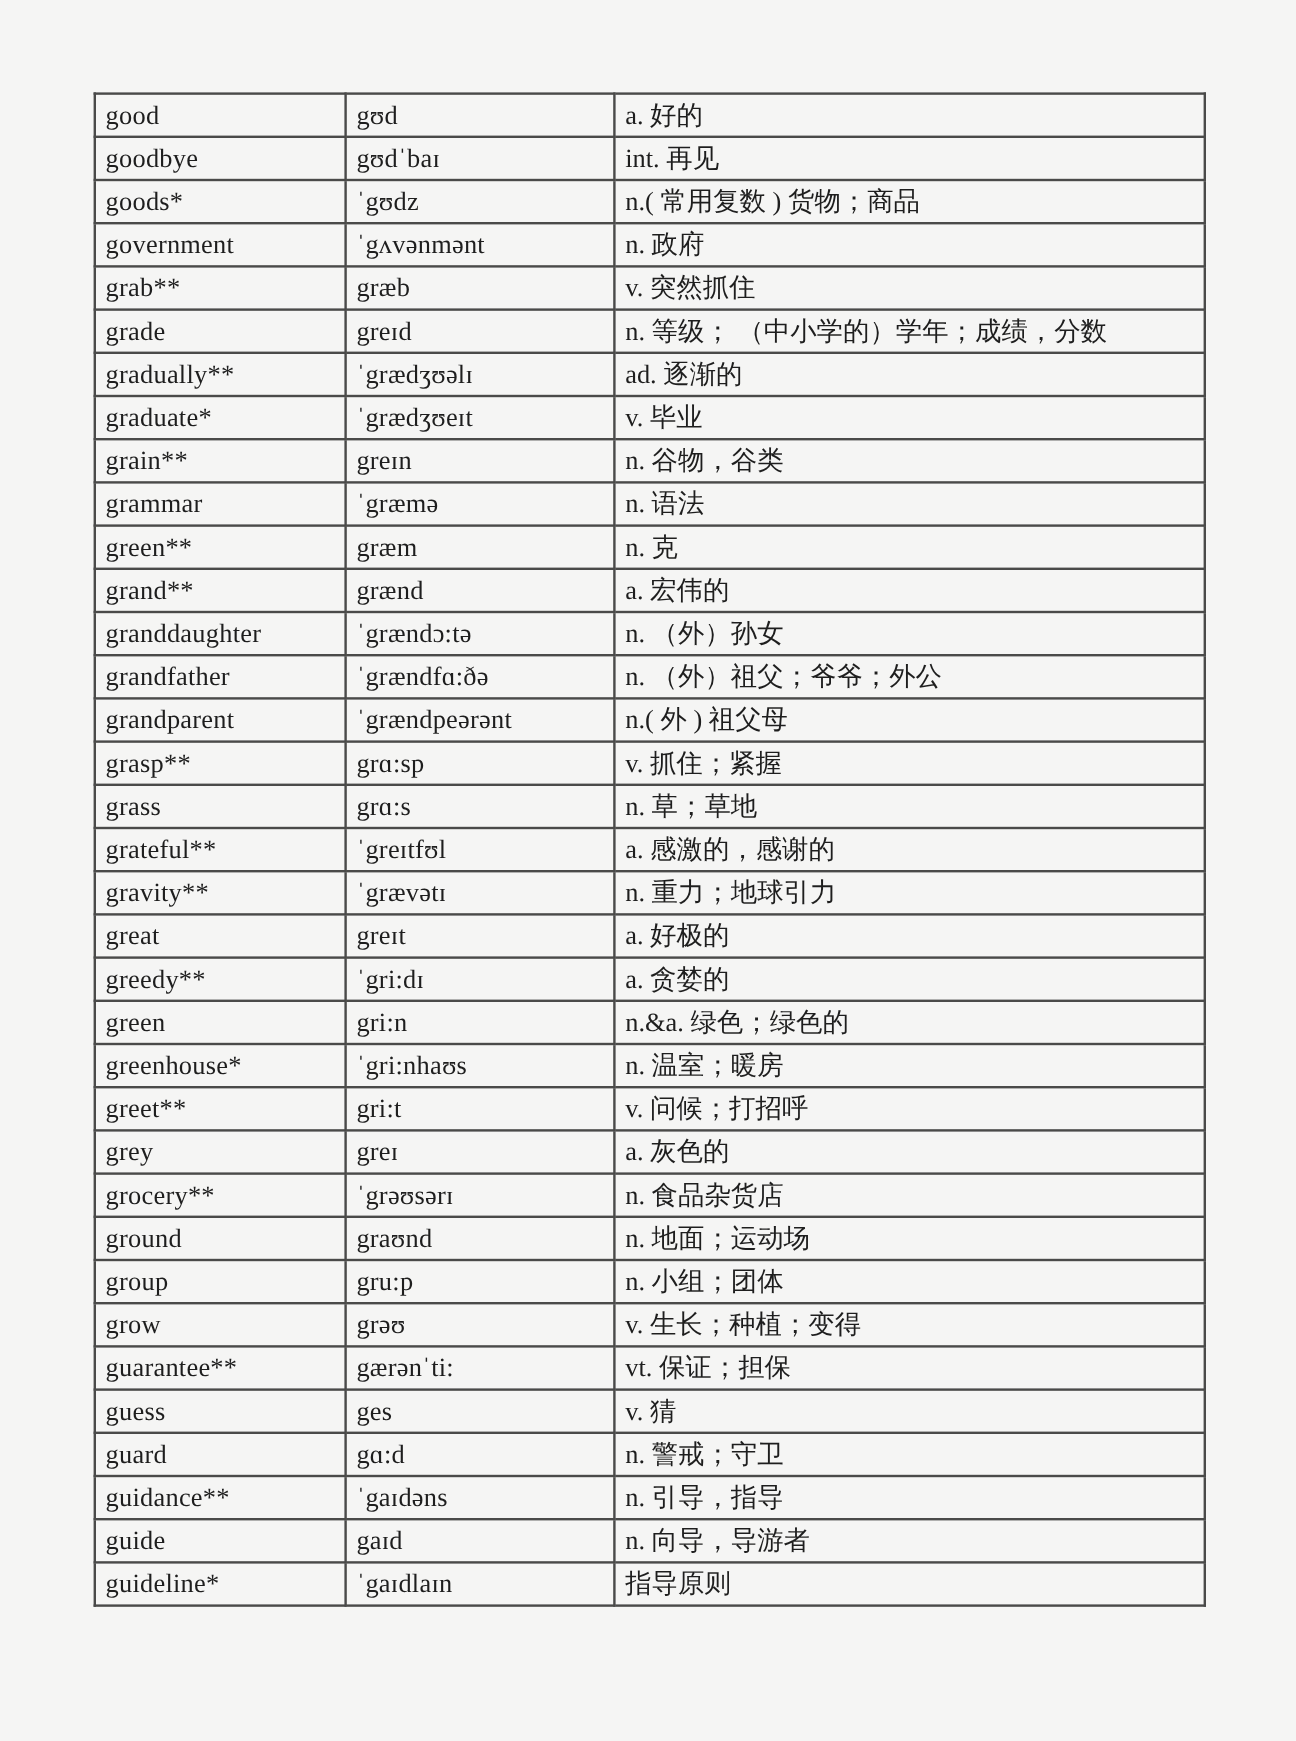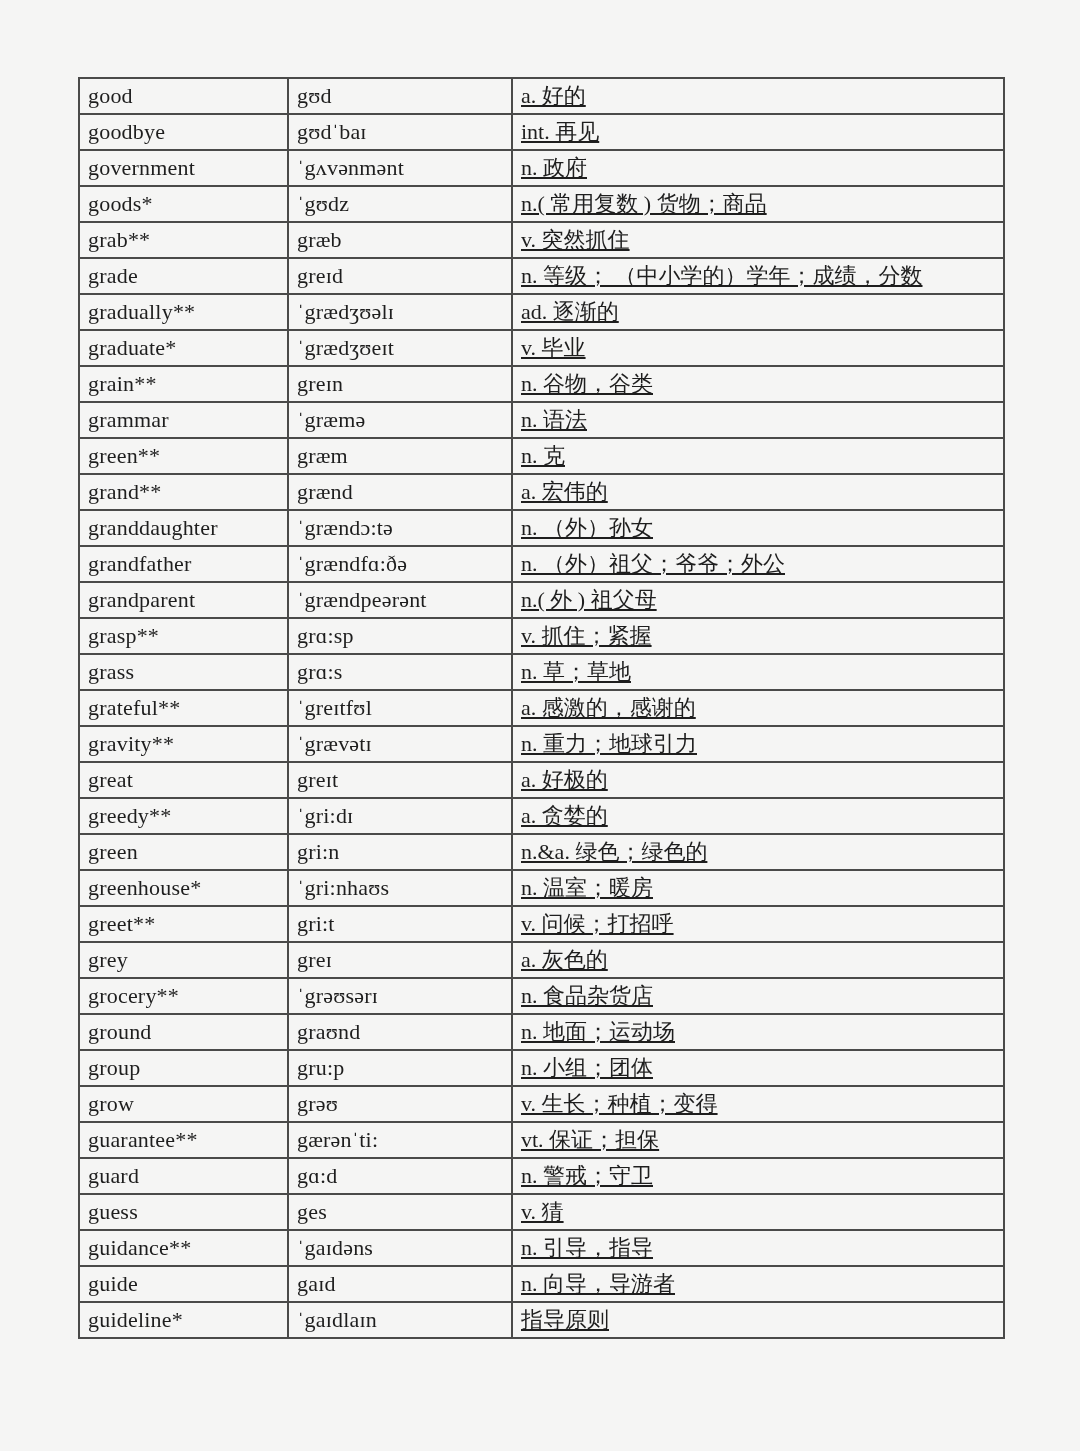--- a/index.html
+++ b/index.html
@@ -38,21 +38,20 @@
     overflow: hidden;
   }
   td.word-cell {
     letter-spacing: 0.2px;
   }
   td.phonetic-cell {
     letter-spacing: 0.2px;
   }
   td.definition-cell {
     font-size: 21px;
-    text-decoration: underline;
   }
 </style>
 </head>
 <body>
 
 <div class="vocab-wrap">
   <table class="vocab">
     <colgroup>
       <col style="width:209px">
       <col style="width:224px">
@@ -63,30 +62,30 @@
           <td class="word-cell">good</td>
           <td class="phonetic-cell">gʊd</td>
           <td class="definition-cell">a. 好的</td>
         </tr>
         <tr>
           <td class="word-cell">goodbye</td>
           <td class="phonetic-cell">gʊdˈbaɪ</td>
           <td class="definition-cell">int. 再见</td>
         </tr>
         <tr>
+          <td class="word-cell">goods*</td>
+          <td class="phonetic-cell">ˈgʊdz</td>
+          <td class="definition-cell">n.( 常用复数 ) 货物；商品</td>
+        </tr>
+        <tr>
           <td class="word-cell">government</td>
           <td class="phonetic-cell">ˈgʌvənmənt</td>
           <td class="definition-cell">n. 政府</td>
         </tr>
         <tr>
-          <td class="word-cell">goods*</td>
-          <td class="phonetic-cell">ˈgʊdz</td>
-          <td class="definition-cell">n.( 常用复数 ) 货物；商品</td>
-        </tr>
-        <tr>
           <td class="word-cell">grab**</td>
           <td class="phonetic-cell">græb</td>
           <td class="definition-cell">v. 突然抓住</td>
         </tr>
         <tr>
           <td class="word-cell">grade</td>
           <td class="phonetic-cell">greɪd</td>
           <td class="definition-cell">n. 等级； （中小学的）学年；成绩，分数</td>
         </tr>
         <tr>
@@ -203,28 +202,28 @@
           <td class="word-cell">grow</td>
           <td class="phonetic-cell">grəʊ</td>
           <td class="definition-cell">v. 生长；种植；变得</td>
         </tr>
         <tr>
           <td class="word-cell">guarantee**</td>
           <td class="phonetic-cell">gærənˈti:</td>
           <td class="definition-cell">vt. 保证；担保</td>
         </tr>
         <tr>
+          <td class="word-cell">guess</td>
+          <td class="phonetic-cell">ges</td>
+          <td class="definition-cell">v. 猜</td>
+        </tr>
+        <tr>
           <td class="word-cell">guard</td>
           <td class="phonetic-cell">gɑ:d</td>
           <td class="definition-cell">n. 警戒；守卫</td>
-        </tr>
-        <tr>
-          <td class="word-cell">guess</td>
-          <td class="phonetic-cell">ges</td>
-          <td class="definition-cell">v. 猜</td>
         </tr>
         <tr>
           <td class="word-cell">guidance**</td>
           <td class="phonetic-cell">ˈgaɪdəns</td>
           <td class="definition-cell">n. 引导，指导</td>
         </tr>
         <tr>
           <td class="word-cell">guide</td>
           <td class="phonetic-cell">gaɪd</td>
           <td class="definition-cell">n. 向导，导游者</td>

